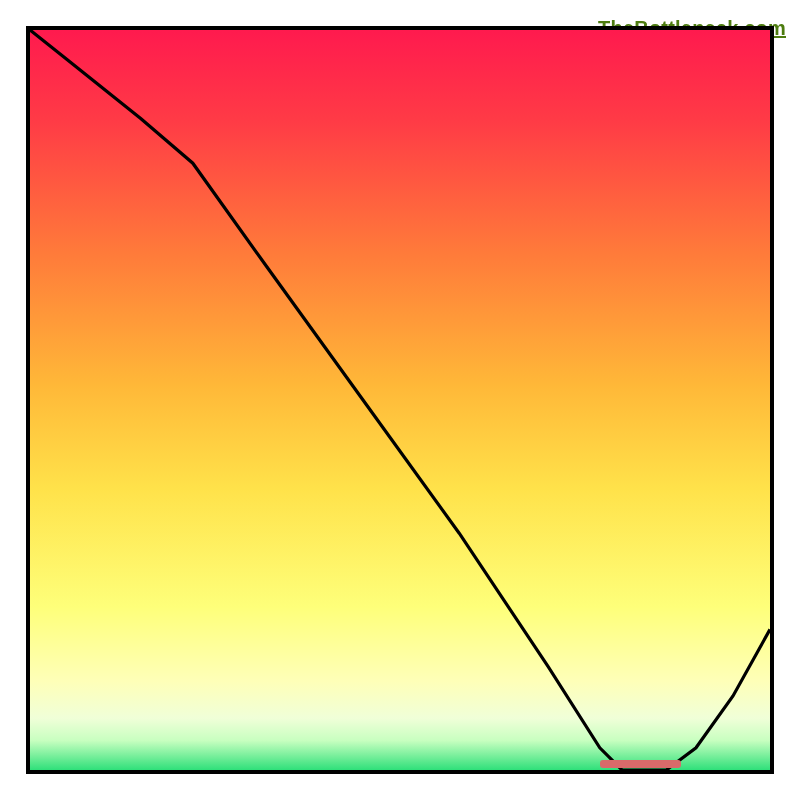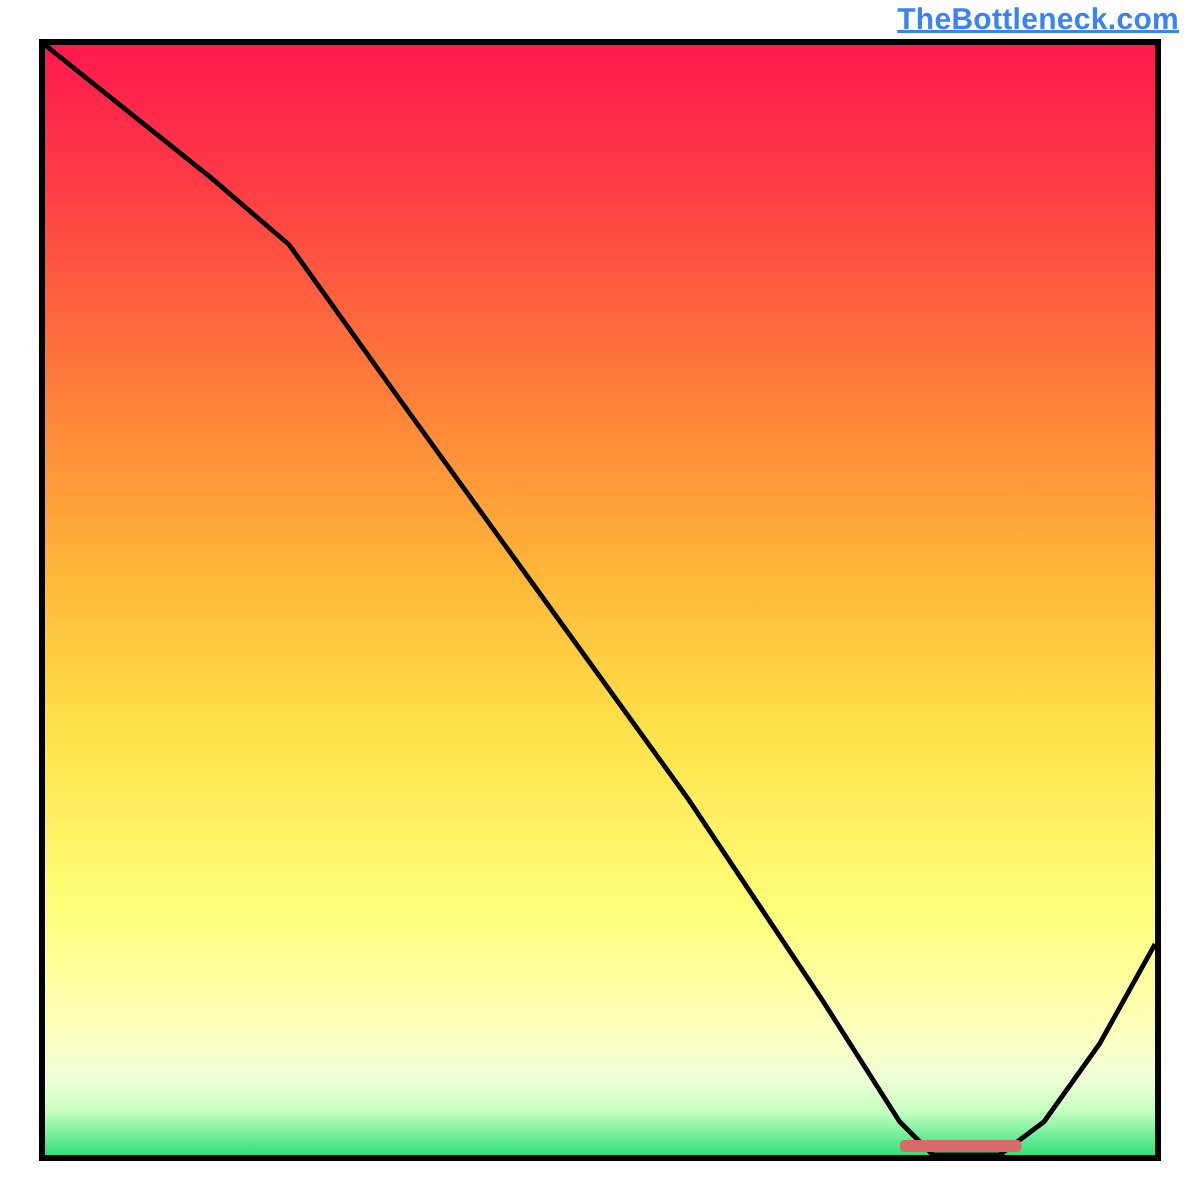--- a/index.html
+++ b/index.html
@@ -10,25 +10,25 @@
     background: #ffffff;
     font-family: Arial, Helvetica, sans-serif;
   }
   .container {
     position: relative;
     width: 800px;
     height: 800px;
   }
   .watermark {
     position: absolute;
-    top: 2px;
+    top: 17px;
     right: 14px;
     font-size: 20px;
     font-weight: bold;
-    color: #3b82f6;
+    color: #4d7c0f;
     letter-spacing: 0.2px;
     text-decoration: underline;
   }
   .plot-frame {
     position: absolute;
     left: 26px;
     top: 26px;
     width: 748px;
     height: 748px;
     border: 4px solid #000;

